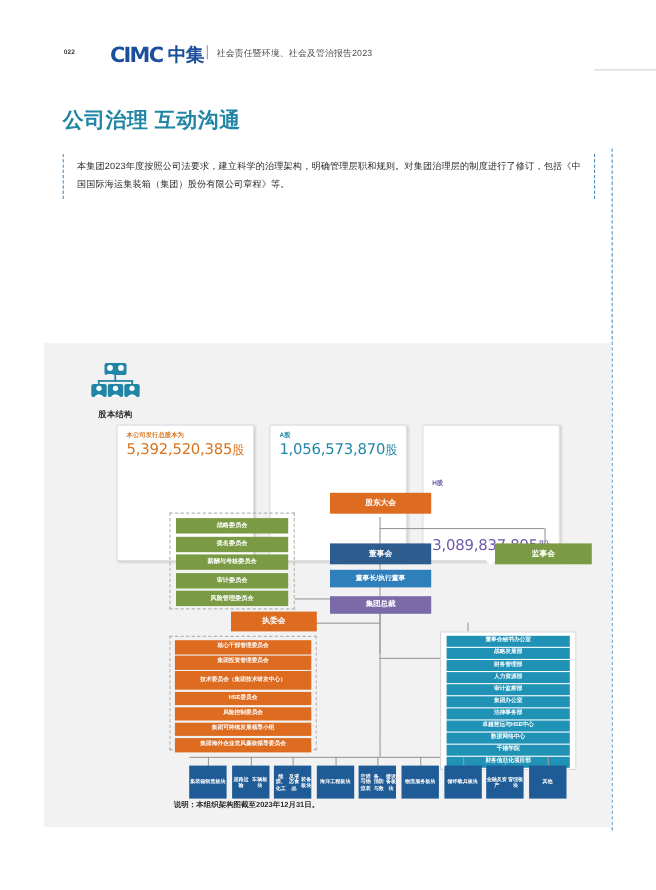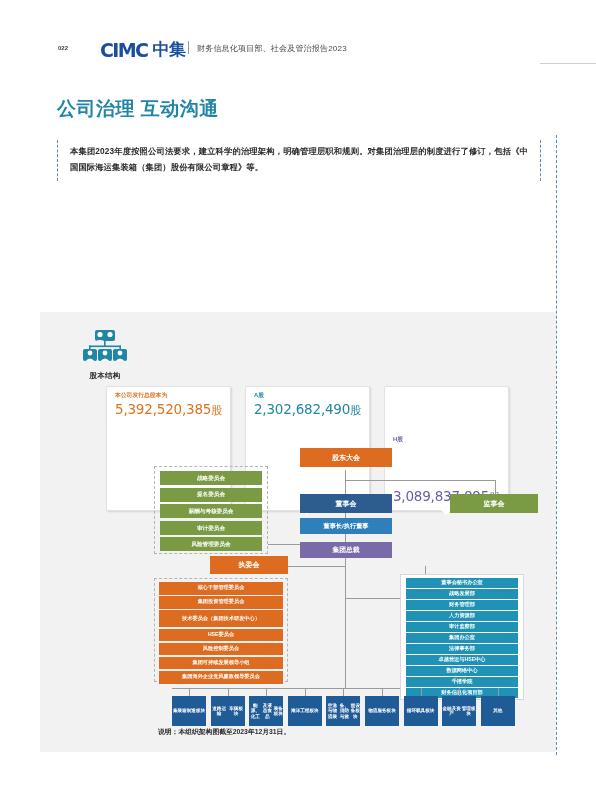--- a/index.html
+++ b/index.html
@@ -17,21 +17,21 @@
   .hdr-title{position:absolute;left:197px;top:43px;font-size:8px;color:#4b4b4b;letter-spacing:0.2px;}
   .hdr-rule{position:absolute;left:540px;top:63px;width:56px;height:1px;background:#cfcfcf;}
 
   
   .ptitle{position:absolute;left:57px;top:96px;font-size:19px;font-weight:bold;color:#2186a5;letter-spacing:0.5px;}
 
   
   .body-block{position:absolute;left:57px;top:140px;width:484px;
     border-left:1px dashed #4d8fc4;border-right:1px dashed #4d8fc4;
     padding:4px 12px 6px 12px;box-sizing:border-box;}
-  .para{font-size:8.3px;line-height:15.5px;color:#2b2b2b;margin:0 0 12px 0;font-weight:bold;text-align:justify;letter-spacing:0.1px;}
+  .para{font-size:8.3px;line-height:15.5px;color:#2b2b2b;margin:0 0 12px 0;font-weight:normal;text-align:justify;letter-spacing:0.1px;}
   .para:last-child{margin-bottom:0;}
 
   
   .panel{position:absolute;left:40px;top:312px;width:516px;height:440px;background:#f2f2f2;}
 
   
   .cap-icon{position:absolute;left:80px;top:330px;width:50px;text-align:center;}
   .ico-label{font-size:7.5px;font-weight:bold;color:#2b2b2b;margin-top:3px;letter-spacing:0.3px;}
   .cap-text{position:absolute;left:136px;top:333px;width:402px;font-size:7.3px;line-height:12.5px;font-weight:bold;color:#2b2b2b;text-align:justify;}
 
@@ -74,21 +74,21 @@
 
 <div class="page">
 
   <div class="folio">022</div>
 
   <div class="logo-wrap">
     <span class="logo-cimc">CIMC</span>
     <span class="logo-cn">中集</span>
   </div>
   <div class="hdr-div"></div>
-  <div class="hdr-title">财务信息化项目部、社会及管治报告2023</div>
+  <div class="hdr-title">社会责任暨环境、社会及管治报告2023</div>
   <div class="hdr-rule"></div>
 
   <div class="ptitle">公司治理 互动沟通</div>
 
   <div class="body-block">
     <p class="para">本集团2023年度按照公司法要求，建立科学的治理架构，明确管理层职和规则。对集团治理层的制度进行了修订，包括《中国国际海运集装箱（集团）股份有限公司章程》等。</p>
   </div>
 
   <div class="right-dash"></div>
 
@@ -121,21 +121,21 @@
   <div class="stats">
     <div class="stat">
       <div class="cap s1">本公司发行总股本为</div>
       <div class="val s1">
         <span>5,392,520,385</span><span class="unit">股</span>
       </div>
     </div>
     <div class="stat">
       <div class="cap s2">A股</div>
       <div class="val s2">
-        <span>2,302,682,490</span><span class="unit">股</span>
+        <span>1,056,573,870</span><span class="unit">股</span>
       </div>
     </div>
     <div class="stat">
       <div class="cap s3">H股</div>
       <div class="val s3">
         <span>3,089,837,895</span><span class="unit">股</span>
       </div>
     </div>
   </div>
 

